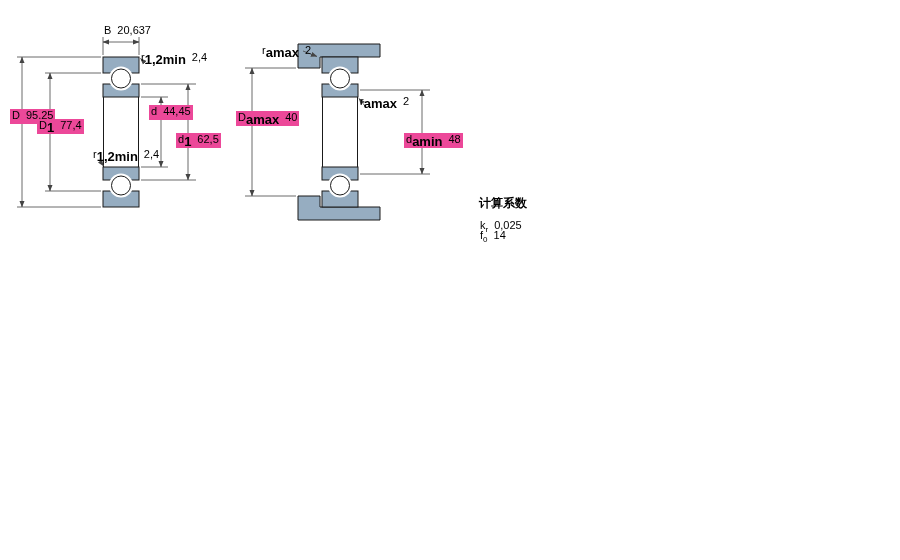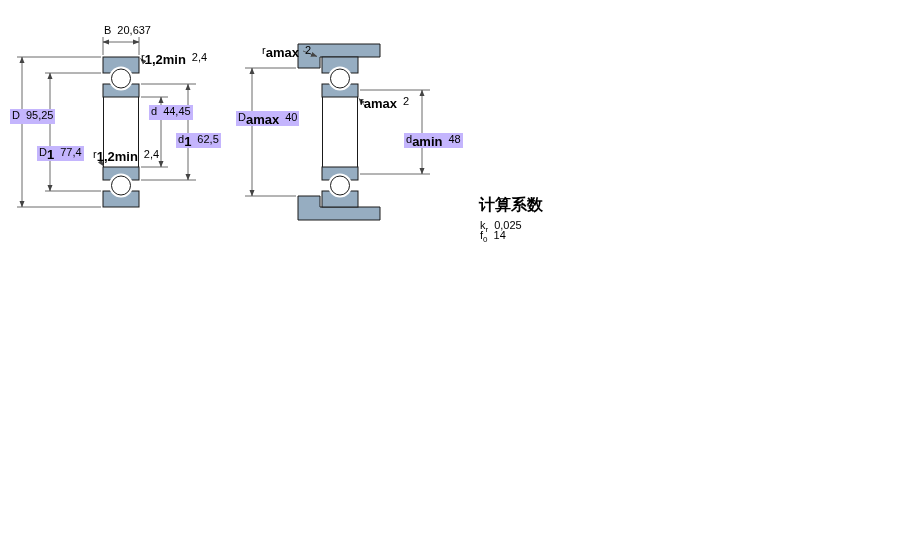--- a/index.html
+++ b/index.html
@@ -10,23 +10,23 @@
 
   .bearing { fill: var(--bearing-fill, #96adc1); stroke: var(--outline, #1a1a1a); stroke-width: 1; }
   .punch   { fill: #fff; stroke: none; }
   .ball    { fill: #fff; stroke: var(--outline, #1a1a1a); stroke-width: 1; }
   .edge    { stroke: var(--outline, #1a1a1a); stroke-width: 1; }
   .dim     { stroke: var(--dim-line, #444); stroke-width: 0.8; fill: none; }
 
   .dim-label { position: absolute; font-size: 11px; line-height: 12px; white-space: nowrap; }
   .dim-label sub { font-size: 13px; line-height: 1; font-weight: bold; }
   .dim-label .val { margin-left: 6px; }
-  .bg { background: #c4b5fd; padding: 0 2px; }
+  .bg { background: #ec4899; padding: 0 2px; }
 
-  .factor-title { position: absolute; font-size: 16px; font-weight: bold; white-space: nowrap; }
+  .factor-title { position: absolute; font-size: 12px; font-weight: bold; white-space: nowrap; }
   .factor-row   { position: absolute; font-size: 11px; white-space: nowrap; }
   .factor-row sub { font-size: 8px; }
   .factor-row .val { margin-left: 6px; margin-top: 34px; }
 </style>
 </head>
 <body>
 
 <div class="canvas">
 
   <svg width="540" height="270" viewBox="0 0 540 270">
@@ -109,21 +109,21 @@
       <line class="dim" x1="422" y1="90" x2="422" y2="174" marker-start="url(#arr)" marker-end="url(#arr)"></line>
     </g>
   </svg>
 
   <div class="dim-label" style="left:104px;top:24px"><span>B</span><sub></sub><span class="val">20,637</span></div>
 
   <div class="dim-label" style="left:141px;top:51px"><span>r</span><sub>1,2min</sub><span class="val">2,4</span></div>
 
   <div class="dim-label bg" style="left:10px;top:109px"><span>D</span><sub></sub><span class="val">95,25</span></div>
 
-  <div class="dim-label bg" style="left:37px;top:146px"><span>D</span><sub>1</sub><span class="val">77,4</span></div>
+  <div class="dim-label bg" style="left:37px;top:119px"><span>D</span><sub>1</sub><span class="val">77,4</span></div>
 
   <div class="dim-label bg" style="left:149px;top:105px"><span>d</span><sub></sub><span class="val">44,45</span></div>
 
   <div class="dim-label bg" style="left:176px;top:133px"><span>d</span><sub>1</sub><span class="val">62,5</span></div>
 
   <div class="dim-label" style="left:93px;top:148px"><span>r</span><sub>1,2min</sub><span class="val">2,4</span></div>
 
   <div class="dim-label" style="left:262px;top:44px"><span>r</span><sub>amax</sub><span class="val">2</span></div>
 
   <div class="dim-label bg" style="left:236px;top:111px"><span>D</span><sub>amax</sub><span class="val">40</span></div>

